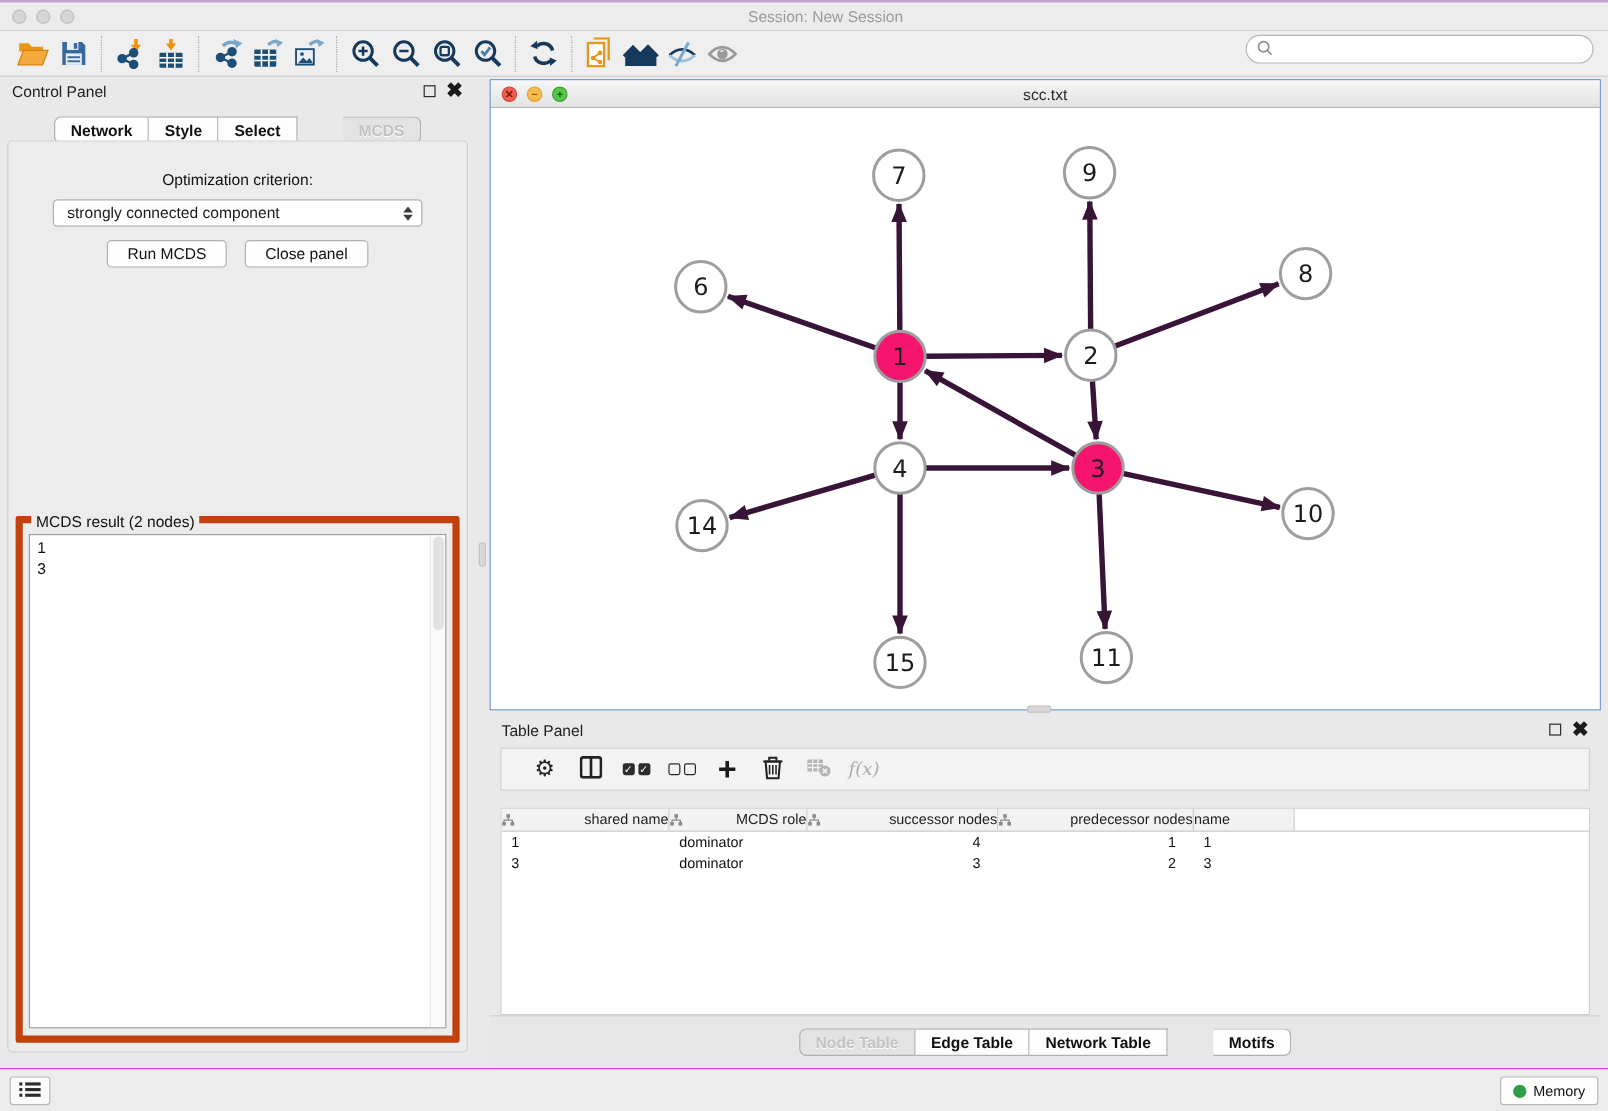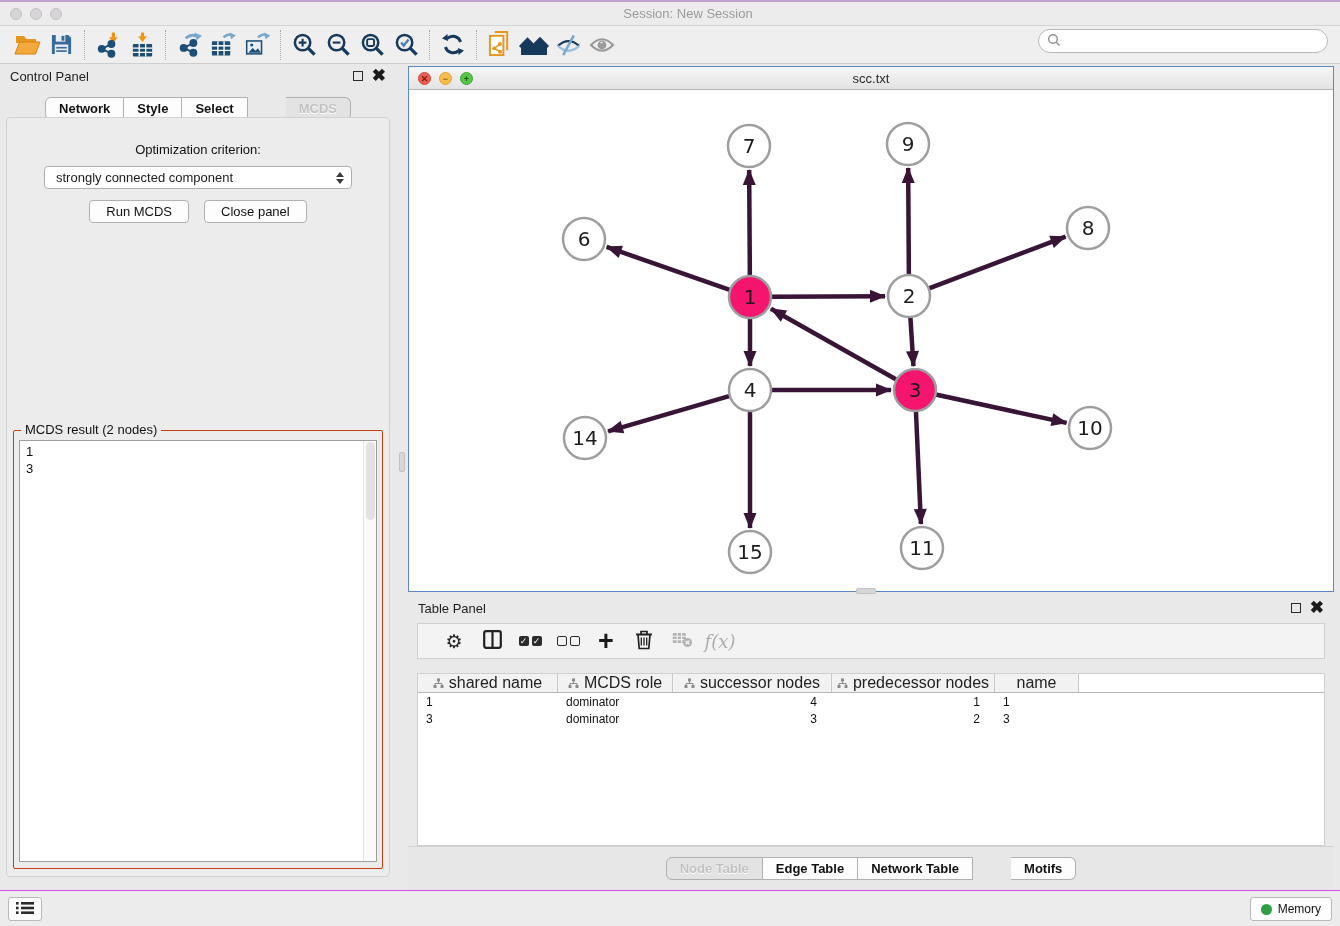--- a/index.html
+++ b/index.html
@@ -44,21 +44,21 @@
   .cp-inner { position:absolute; left:6px; right:6px; top:53px; bottom:13px;
     background:#ececec; border:1px solid #d2d2d2; border-radius:4px; }
   .opt-label { text-align:center; margin-top:24px; font-size:13px; color:#111; }
   .combo { margin:9px auto 0; width:308px; height:23px; background:#fff; border:1px solid #b0b0b0;
     border-radius:4px; display:flex; align-items:center; padding:0 7px 0 11px; font-size:13px;gap:48px; }
   .combo-arrows { margin-left:auto; display:flex; flex-direction:column; gap:2px; }
   .arr-up { width:0; height:0; border-left:4px solid transparent; border-right:4px solid transparent; border-bottom:5px solid #3c3c3c; }
   .arr-dn { width:0; height:0; border-left:4px solid transparent; border-right:4px solid transparent; border-top:5px solid #3c3c3c; }
   .btn-row { display:flex; justify-content:center; gap:15px; margin-top:11px; }
   .pbtn { padding:3px 16px; background:#fdfdfd; border:1px solid #b0b0b0; border-radius:4px; font-size:13px; color:#111; }
-  .result-group { position:absolute; left:6px; right:6px; top:312px; bottom:7px; border:1px solid #c2410c; border-radius:2px; }
+  .result-group { position:absolute; left:6px; right:6px; top:312px; bottom:7px; border:6px solid #c2410c; border-radius:2px; }
   .result-title { position:absolute; top:-9px; left:7px; background:#ececec; padding:0 4px; font-size:13px; color:#111; }
   .result-area { position:absolute; left:5px; right:5px; top:9px; bottom:6px; background:#fff; border:1px solid #9e9e9e; overflow:hidden; }
   .result-text { padding:2px 0 0 6px; font-size:13px; line-height:17px; color:#111; }
   .result-scroll { position:absolute; right:0; top:0; bottom:0; width:13px; background:#fafafa; border-left:1px solid #e4e4e4; }
   .result-thumb { position:absolute; top:1px; left:2px; width:9px; height:78px; background:#e2e2e2; border-radius:5px; }
 
   
   .net-frame { position:absolute; left:408px; top:66px; width:926px; height:526px;
     border:1px solid #5f87c2; background:#fff; }
   .net-title { height:23px; background:linear-gradient(#f6f6f6,#e3e3e3); border-bottom:1px solid #b6b6b6;
@@ -78,26 +78,26 @@
   
   .table-panel { position:absolute; left:408px; top:596px; width:926px; height:294px; }
   .tp-toolbar { position:absolute; left:9px; right:9px; top:27px; height:36px; background:#f3f3f3;
     border:1px solid #d0d0d0; display:flex; align-items:center; padding-left:17px; gap:0; }
   .tp-ico { width:38px; display:flex; align-items:center; justify-content:center; }
   .gear-glyph { font-size:19px; color:#262626; }
   .plus-glyph { font-size:27px; font-weight:bold; color:#1a1a1a; line-height:20px; }
   .cb-pair { display:flex; gap:3px; }
   .cb-on { width:10px; height:10px; background:#2b2b2b; border-radius:2px; color:#fff; font-size:9px; line-height:10px; text-align:center; }
   .cb-off { width:10px; height:10px; border:1.7px solid #2b2b2b; border-radius:2px; background:transparent; }
-  .fx-glyph { font-family:"DejaVu Serif", serif; font-style:italic; font-size:18px; color:#adadad; }
+  .fx-glyph { font-family:"DejaVu Serif", serif; font-style:italic; font-size:15px; color:#adadad; }
 
   .dtable { position:absolute; left:9px; right:9px; top:77px; bottom:44px; background:#fff; border:1px solid #cfcfcf; overflow:hidden; }
   .thead { display:flex; height:19px; border-bottom:1px solid #b9b9b9; }
-  .th { background:#f2f2f2; border-right:1px solid #c9c9c9; display:flex; align-items:center; justify-content:center; gap:5px;
-    font-size:16px; color:#222; }
+  .th { background:#f2f2f2; border-right:1px solid #c9c9c9; display:flex; align-items:center; justify-content:space-between; gap:5px;
+    font-size:12px; color:#222; }
   .th svg { flex:0 0 auto; }
   .th.filler { flex:1; background:#fff; border-right:none; }
   .trow { display:flex; height:17px; align-items:center; }
   .tcell { font-size:12px; color:#111; padding:0 8px; overflow:hidden; white-space:nowrap; }
   .w0 { width:140px; } .w1 { width:115px; } .w2 { width:159px; } .w3 { width:163px; } .w4 { width:84px; }
   .num { text-align:right; padding-right:15px; }
 
   .tp-tabstrip { position:absolute; left:0; right:0; bottom:0; height:44px; background:#e7e7e7; border-top:1px solid #d2d2d2;
     display:flex; align-items:center; justify-content:center; }
   .tp-tabs { display:flex; }

